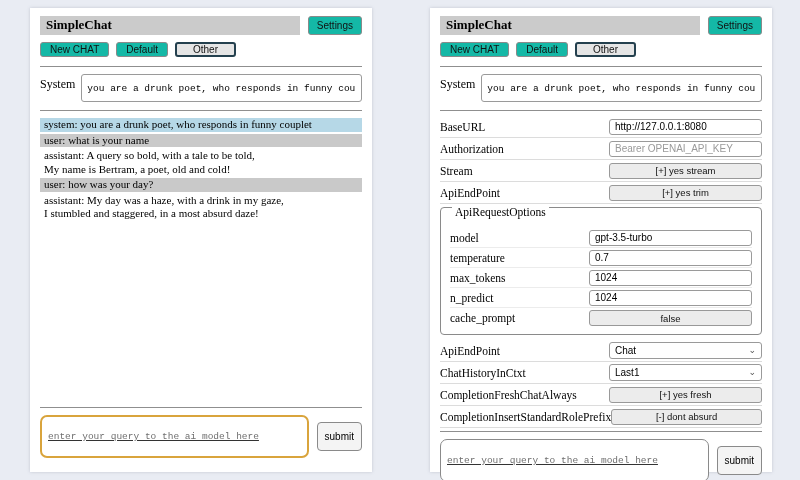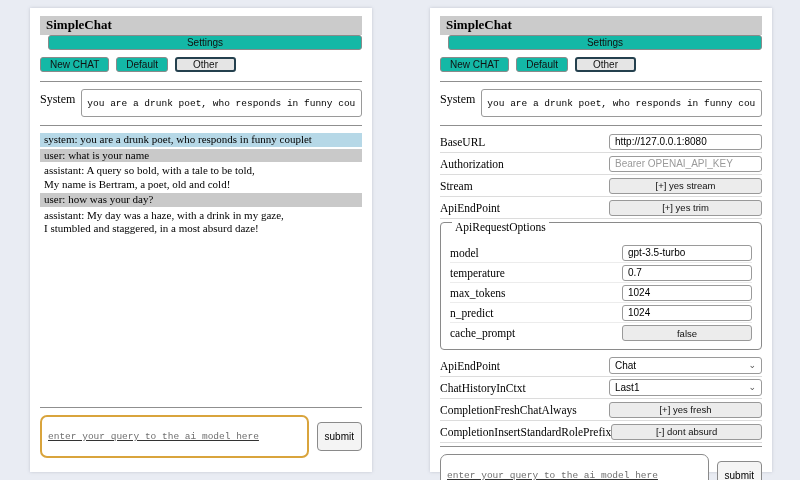--- a/index.html
+++ b/index.html
@@ -9,21 +9,21 @@
 
   .panel {
     width:342px; height:464px; margin-top:8px; background:#ffffff;
     padding:8px 10px 14px 10px; display:flex; flex-direction:column;
     box-shadow:0 0 3px rgba(120,130,150,0.35);
   }
   .panel.left  { margin-left:30px; }
   .panel.right { margin-left:58px; }
 
   
-  .header-row { display:flex; align-items:stretch;flex-direction:column; }
+  .header-row { display:flex; align-items:stretch; }
   .title-bar {
     flex:1; background:#cbcbcb; font-weight:bold; font-size:13px;
     padding:1px 6px 2px 6px; color:#000;
   }
   .btn {
     font-family:"Liberation Sans", sans-serif; font-size:10px; color:#111;
     background:#14b8a6; border:1px solid #8a8a8a; border-radius:3px;
     padding:1px 8px; cursor:pointer; white-space:nowrap;
   }
   .settings-btn { margin-left:8px; }
@@ -107,21 +107,21 @@
     border:1px solid #8a8a8a; border-radius:4px; margin:3px 0 5px 0;
     padding:2px 9px 6px 9px;
   }
   .fieldset .legend {
     font-size:11.5px; margin-left:2px; padding:0 3px; width:auto;
     position:relative; top:-8px; margin-bottom:-8px; background:#fff;
     display:inline-block;
   }
   .fieldset .set-row { border-bottom:1px solid #ececec; height:20px; }
   .fieldset .set-row:last-child { border-bottom:none; }
-  .fieldset .control { width:130px; }
+  .fieldset .control { width:163px; }
 </style>
 </head>
 <body>
 
 <div class="page">
 
   <div class="panel left">
 
     <div class="header-row">
       <div class="title-bar">SimpleChat</div>

